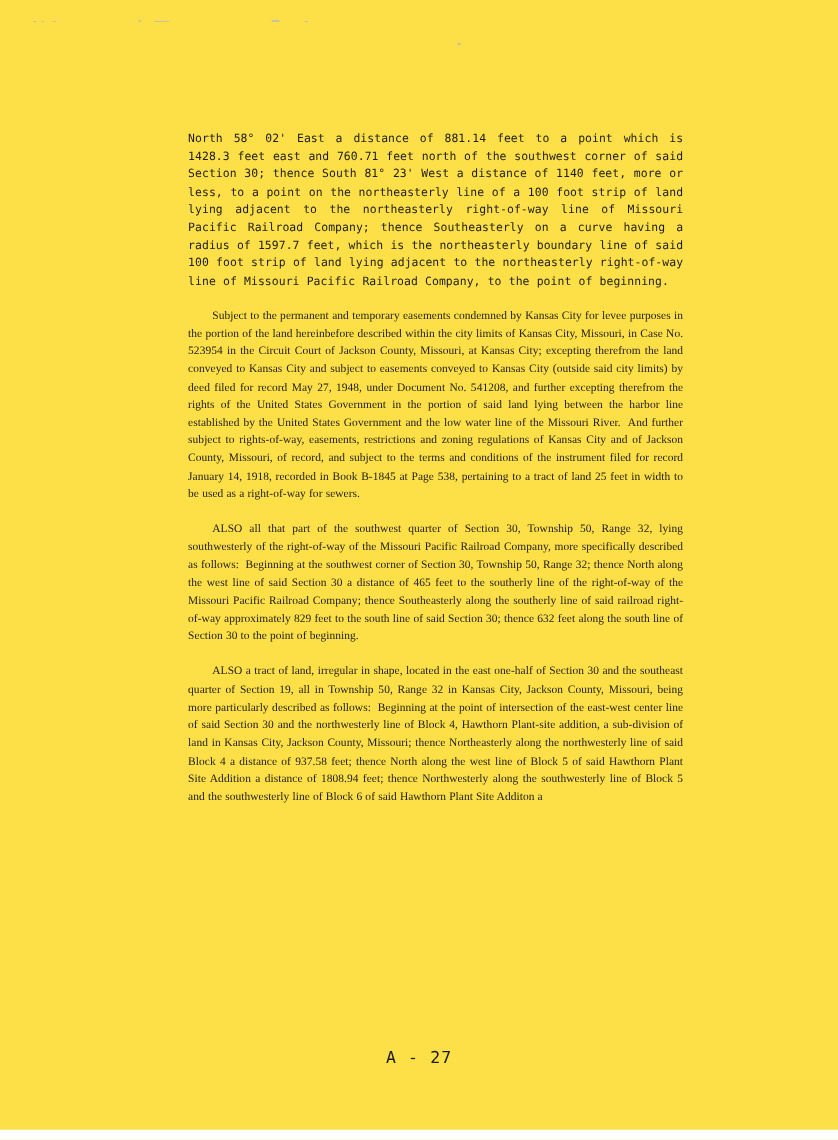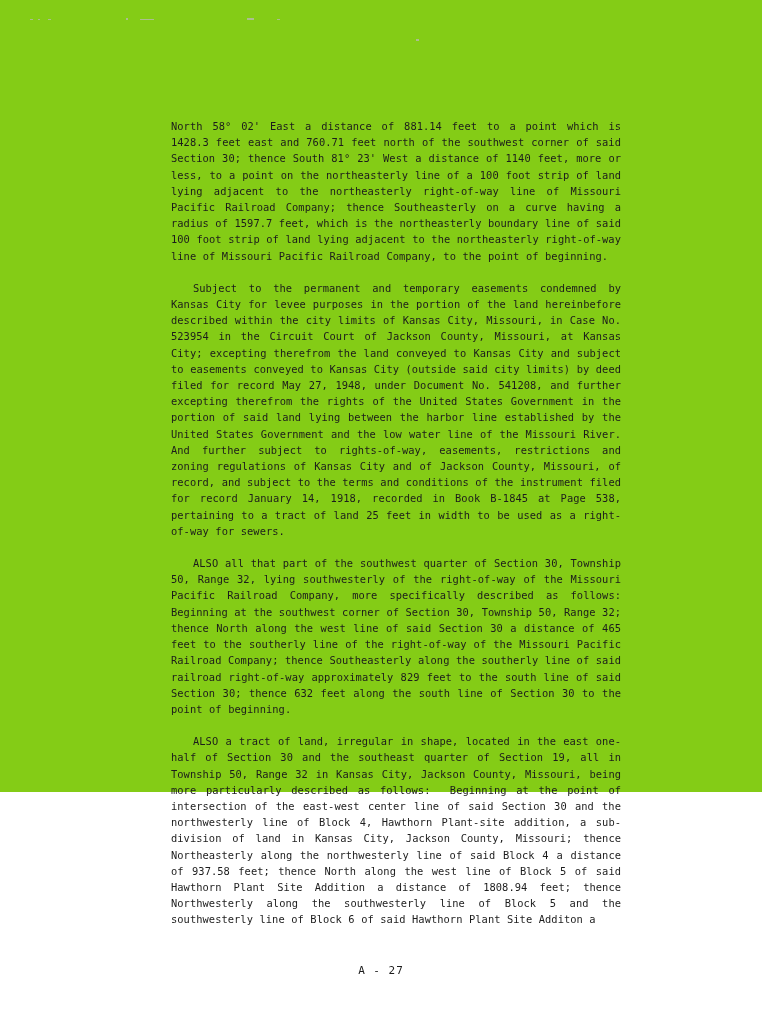--- a/index.html
+++ b/index.html
@@ -14,22 +14,22 @@
     font-family: "DejaVu Sans Mono", monospace;
     color: #1c1c1c;
     overflow: hidden;
   }
 
   .page {
     position: absolute;
     left: 0;
     top: 0;
     width: 762px;
-    height: 792px;
-    background: #84cc16;
+    height: 1027px;
+    background: #fde047;
   }
 
   
   .artifacts {
     position: absolute;
     left: 0;
     top: 0;
     width: 762px;
     height: 60px;
     pointer-events: none;
@@ -51,34 +51,34 @@
     margin: 0 0 16px 0;
     font-size: 10.4px;
     line-height: 16.2px;
     text-align: justify;
     letter-spacing: 0.05px;
     white-space: pre-wrap;
     word-spacing: 0.2px;
   }
   p.para.indent {
     text-indent: 22px;
+    font-family: Liberation Serif, serif;
   }
   p.para:last-child {
     margin-bottom: 15px;
   }
 
   .footer {
     position: absolute;
     left: 0;
     top: 952px;
     width: 762px;
     text-align: center;
-    font-size: 11px;
+    font-size: 15px;
     letter-spacing: 1px;
-    margin-top: 12px;
   }
 </style>
 </head>
 <body>
 
 <div class="page">
 
   <div class="artifacts">
     <span class="speck" style="left:30px;  top:19px; width:3px;  height:1px;"></span>
     <span class="speck" style="left:38px;  top:19px; width:2px;  height:1px;"></span>

